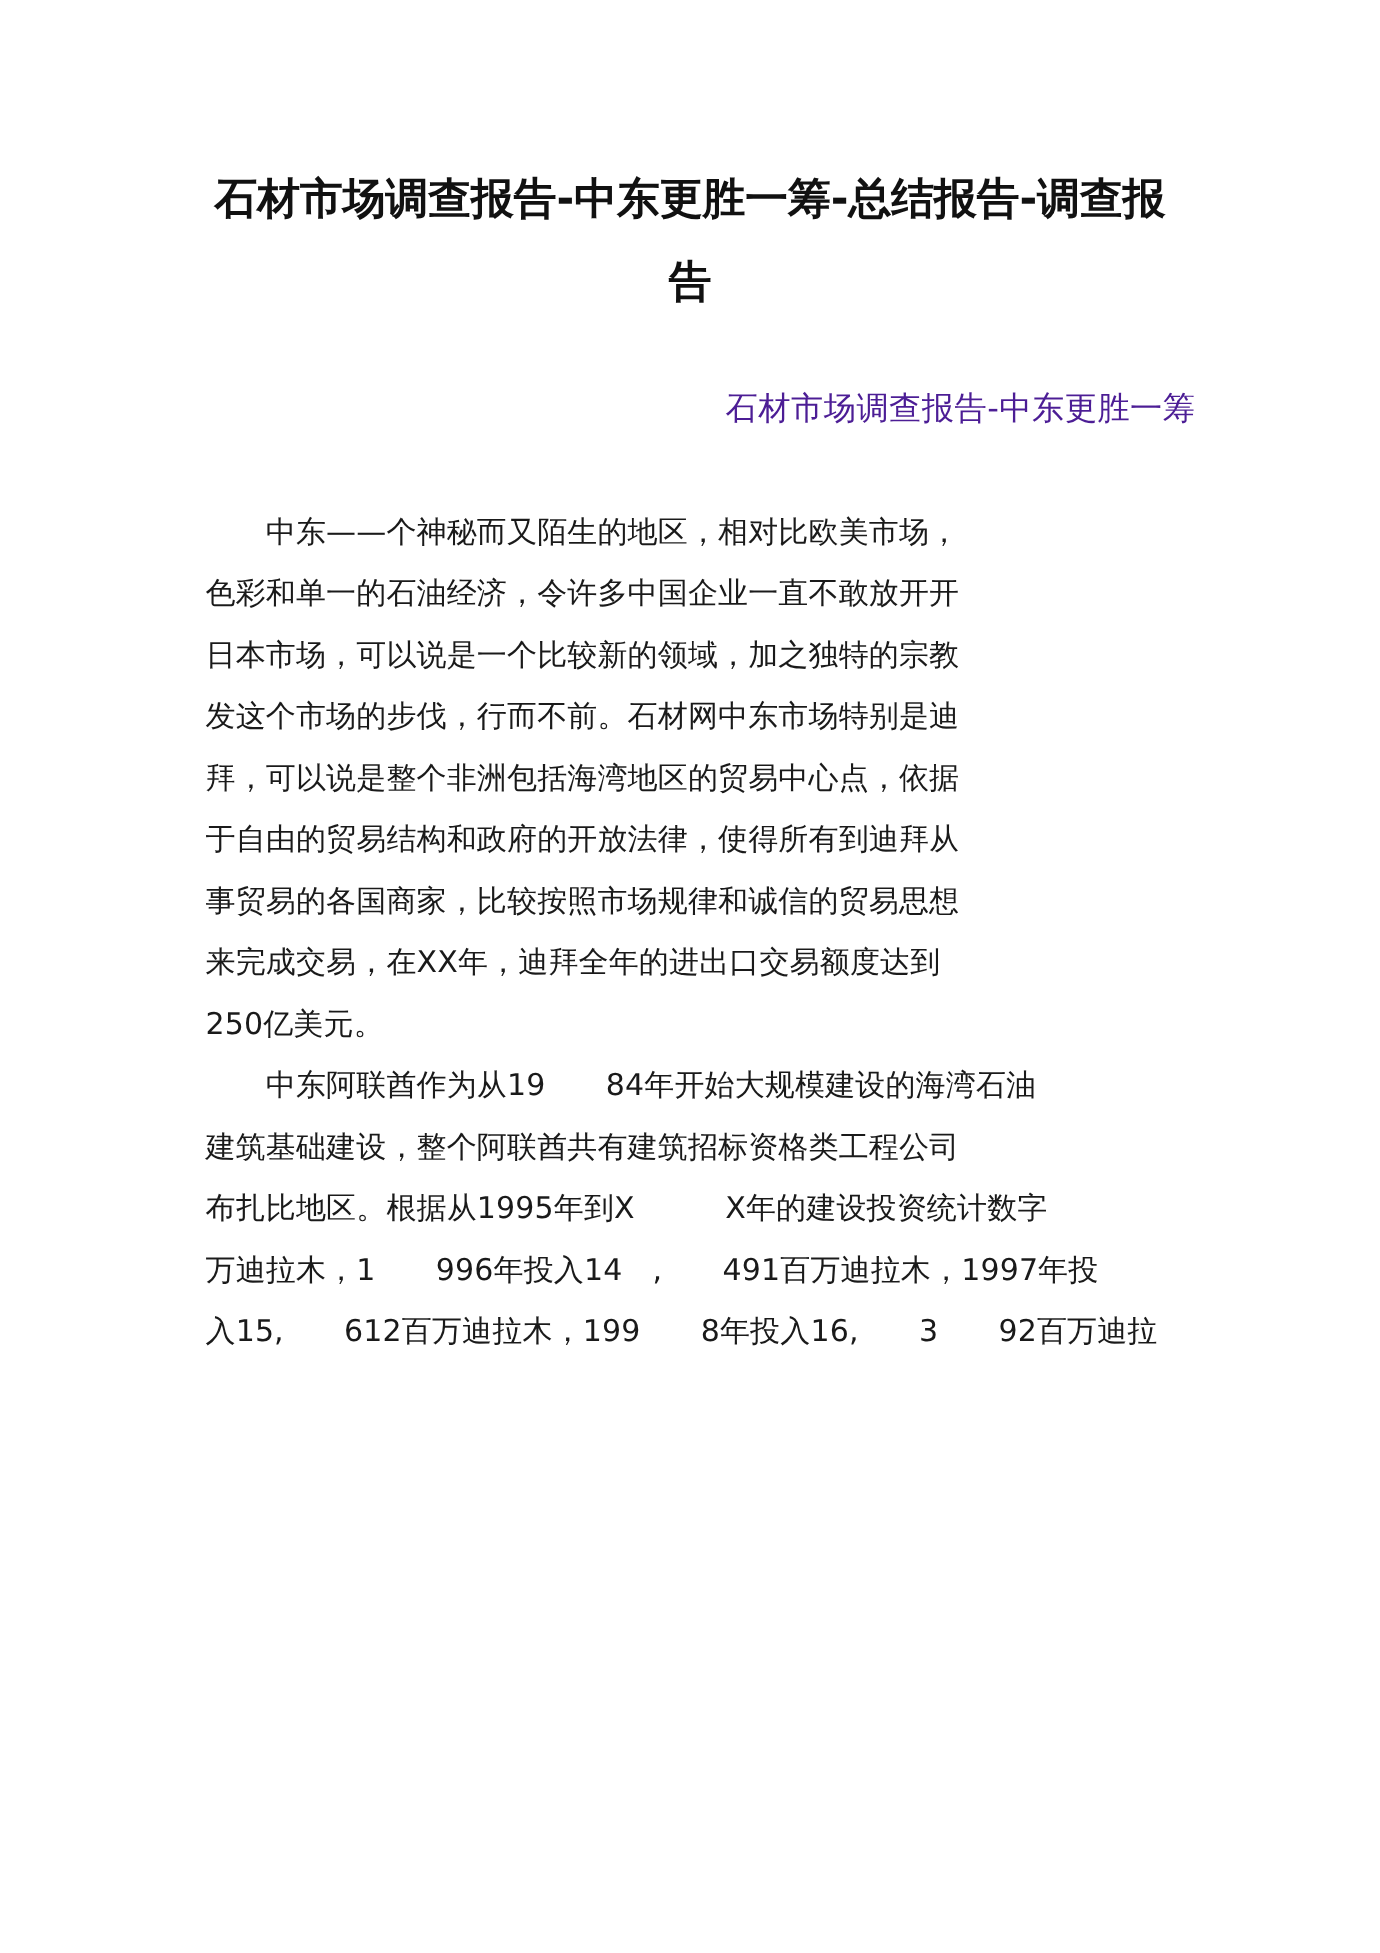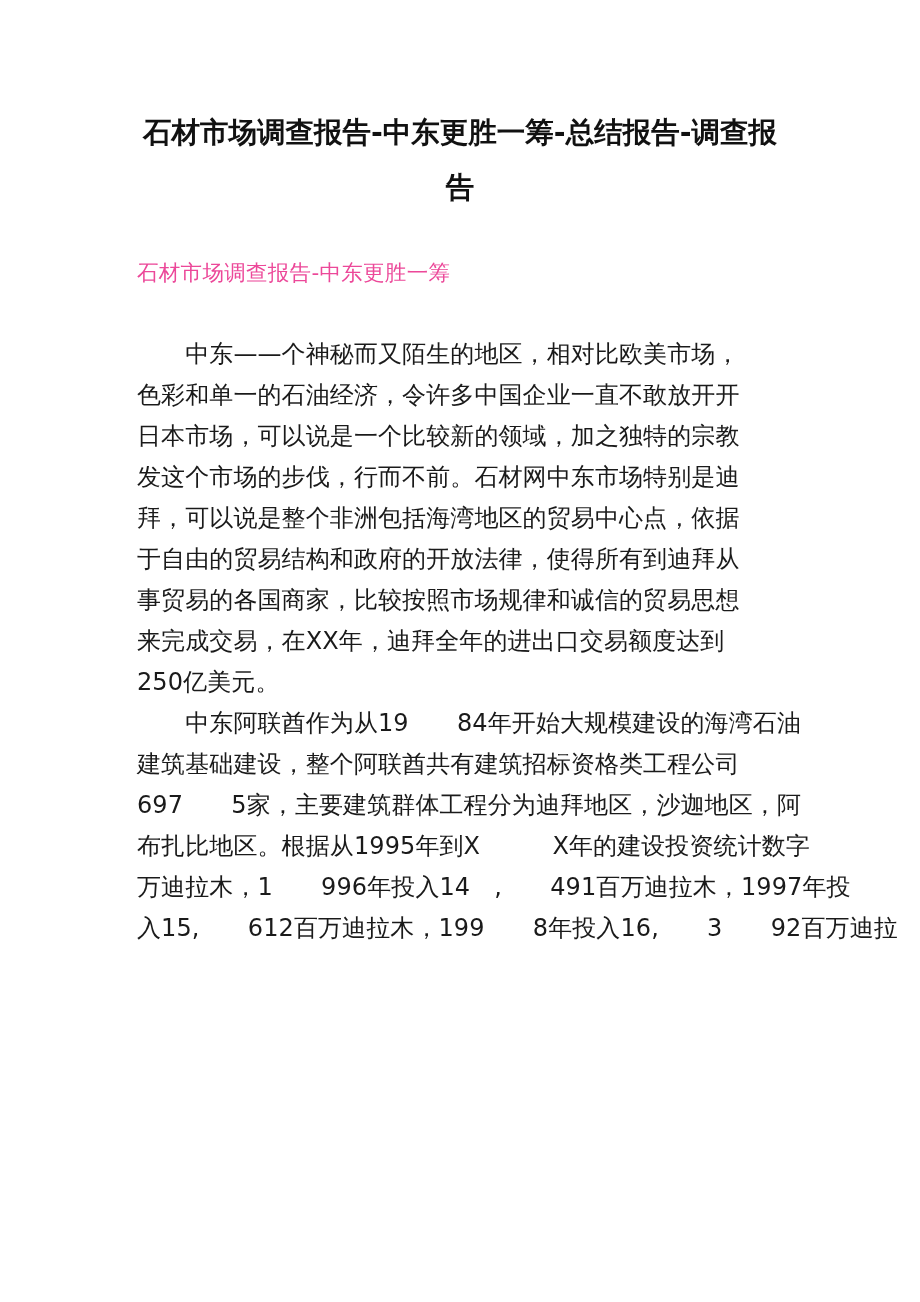--- a/index.html
+++ b/index.html
@@ -34,31 +34,32 @@
     color: #111111;
     white-space: normal;
   }
   .body-block {
     position: absolute;
     left: 137px;
     top: 252px;
     width: 660px;
   }
   .line {
-    font-size: 24px;
+    font-size: 20px;
     line-height: 41px;
     height: 41px;
     color: #1a1a1a;
     white-space: pre;
     letter-spacing: 0.1px;
   }
   .line.lead {
     font-size: 21.5px;
-    color: #ec4899;
+    color: #4c1d95;
     letter-spacing: 0.3px;
+    text-align: right;
   }
   .line.just {
     
   }
 </style>
 </head>
 <body>
 
 <div class="page">
 
@@ -76,19 +77,18 @@
     <div class="line just">日本市场，可以说是一个比较新的领域，加之独特的宗教</div>
     <div class="line just">发这个市场的步伐，行而不前。石材网中东市场特别是迪</div>
     <div class="line just">拜，可以说是整个非洲包括海湾地区的贸易中心点，依据</div>
     <div class="line just">于自由的贸易结构和政府的开放法律，使得所有到迪拜从</div>
     <div class="line just">事贸易的各国商家，比较按照市场规律和诚信的贸易思想</div>
     <div class="line just">来完成交易，在XX年，迪拜全年的进出口交易额度达到</div>
     <div class="line just">250亿美元。</div>
 
     <div class="line just">　　中东阿联酋作为从19　　84年开始大规模建设的海湾石油</div>
     <div class="line just">建筑基础建设，整个阿联酋共有建筑招标资格类工程公司</div>
-    <div class="line just">697　　5家，主要建筑群体工程分为迪拜地区，沙迦地区，阿</div>
     <div class="line just">布扎比地区。根据从1995年到X　　　X年的建设投资统计数字</div>
     <div class="line just">万迪拉木，1　　996年投入14　,　　491百万迪拉木，1997年投</div>
     <div class="line just">入15,　　612百万迪拉木，199　　8年投入16,　　3　　92百万迪拉</div>
 
   </div>
 </div>
 
 </body></html>

